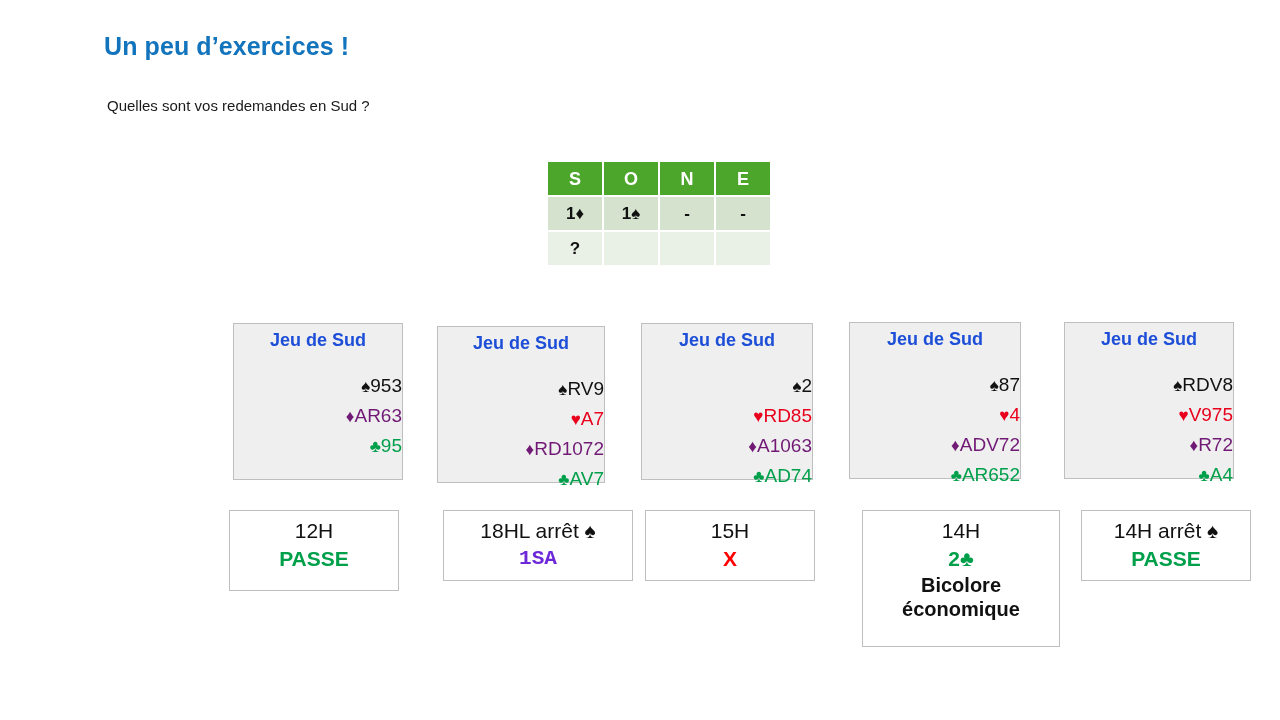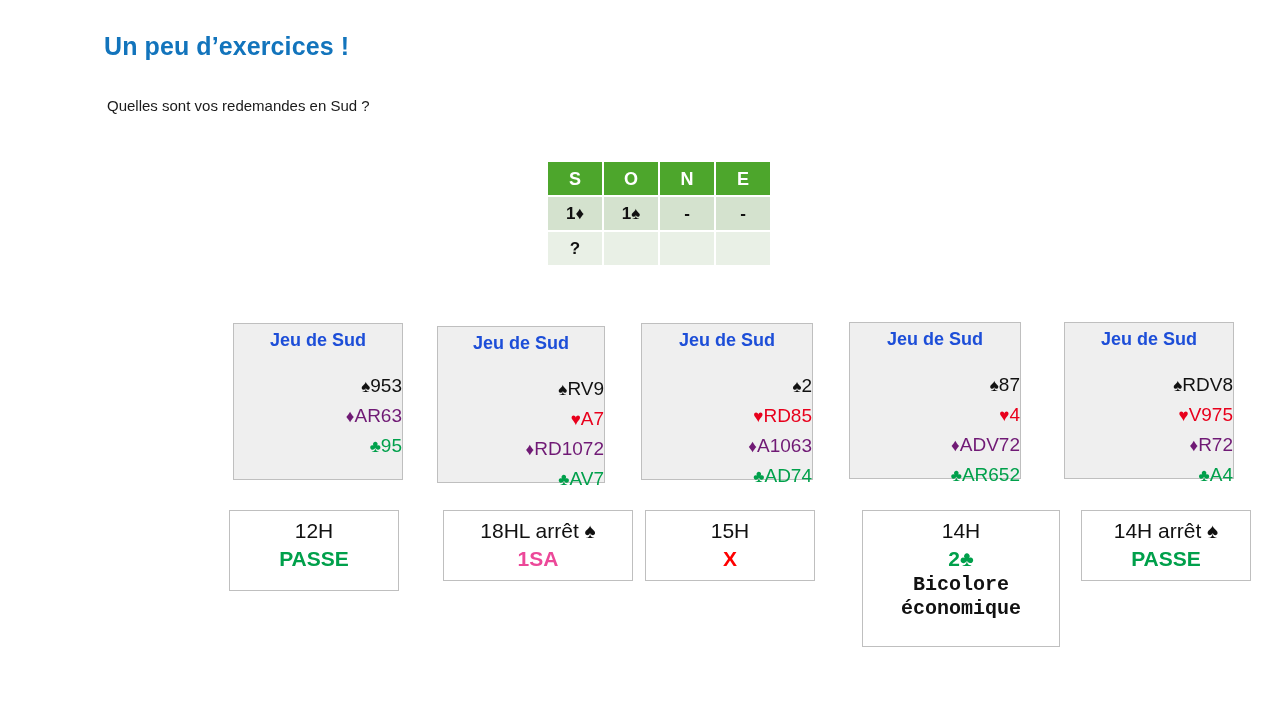--- a/index.html
+++ b/index.html
@@ -101,21 +101,21 @@
     line-height:1.2;
     margin-top:3px;
     white-space:nowrap;
   }
   .ans-note{
     font-size:20px;font-weight:bold;color:#111;
     line-height:1.2;
     margin-top:2px;
   }
   .c-green{color:#00A04B;}
-  .c-blue{color:#ec4899;}
+  .c-blue{color:#6d28d9;font-family:Liberation Mono, monospace;}
   .c-red{color:#FF0000;}
 </style>
 </head>
 <body>
 
 <div class="slide">
 
   <div id="page-title">Un peu d’exercices !</div>
   <div id="subtitle">Quelles sont vos redemandes en Sud ?</div>
 
@@ -204,21 +204,21 @@
   </div>
 
   <div class="answer-box" style="left:645px;top:510px;width:170px;height:71px;">
     <div class="ans-points">15H</div>
     <div class="ans-bid c-red">X</div>
   </div>
 
   <div class="answer-box" style="left:862px;top:510px;width:198px;height:137px;">
     <div class="ans-points">14H</div>
     <div class="ans-bid c-green">2♣</div>
-    <div class="ans-note" style="white-space:pre-line;font-family:Liberation Mono, monospace;">Bicolore
+    <div class="ans-note" style="white-space:pre-line;">Bicolore
 économique</div>
   </div>
 
   <div class="answer-box" style="left:1064px;top:510px;width:170px;height:71px;margin-left:17px;">
     <div class="ans-points">14H arrêt ♠</div>
     <div class="ans-bid c-green">PASSE</div>
   </div>
 
 </div>
 

